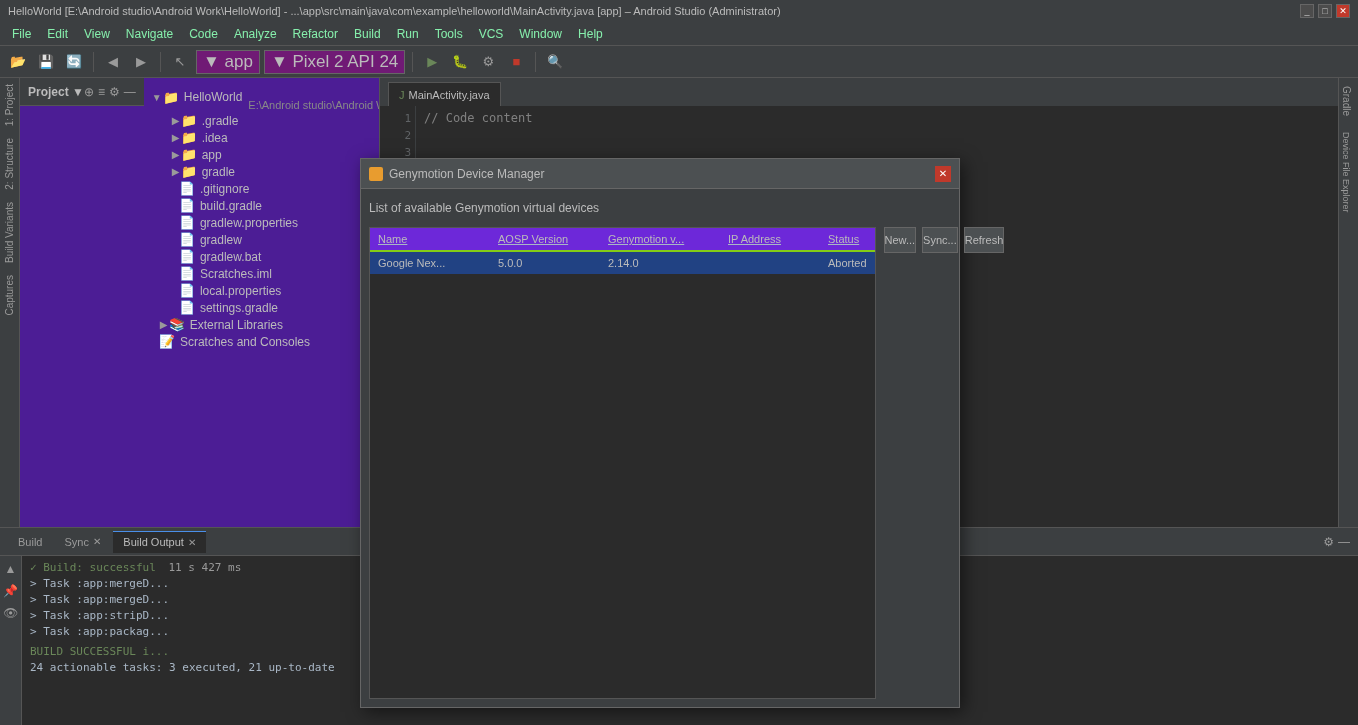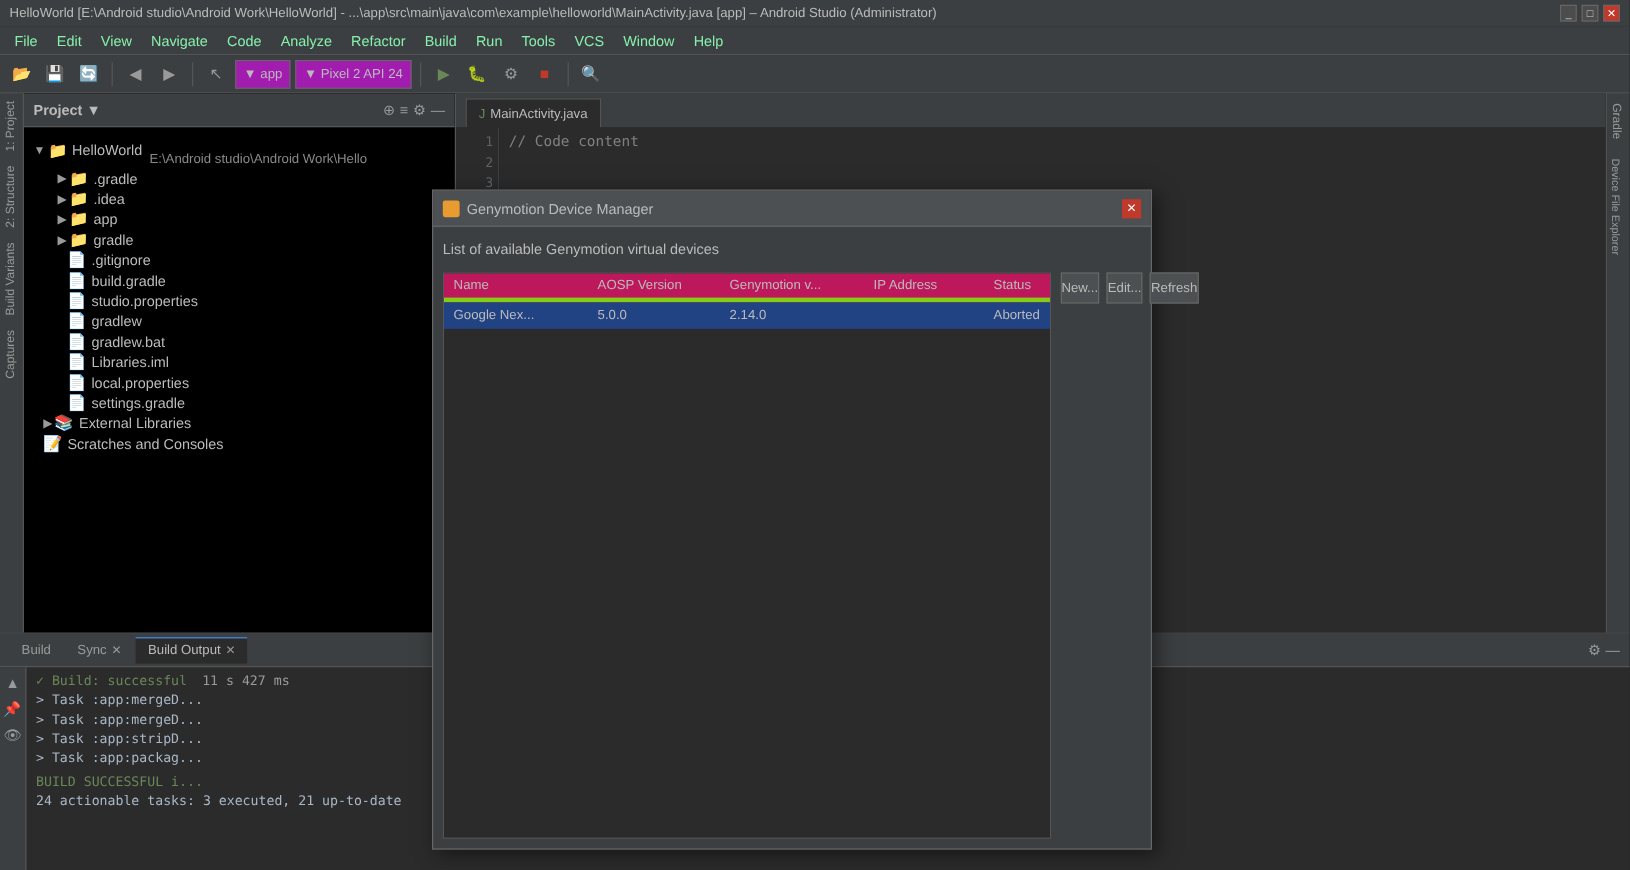--- a/index.html
+++ b/index.html
@@ -74,48 +74,48 @@
       align-items: center;
       justify-content: center;
       background: transparent;
       border: none;
       color: #9a9a9a;
       cursor: pointer;
       font-size: 13px;
     }
     .toolbar-separator { width: 1px; height: 20px; background: #555; margin: 0 3px; }
     .toolbar-dropdown {
-      background: #a21caf;
+      background: #701a75;
       border: 1px solid #666;
       color: #bbbbbb;
-      font-size: 11px;
+      font-size: 17px;
       padding: 2px 6px;
       height: 24px;
       display: flex;
       align-items: center;
       gap: 4px;
       cursor: pointer;
     }
     .side-tab-item {
       writing-mode: vertical-rl;
       transform: rotate(180deg);
       font-size: 10px;
       color: #9a9a9a;
       padding: 6px 2px;
       cursor: pointer;
       white-space: nowrap;
     }
 
     
     .sidebar {
       width: 360px;
-      background: #000000;
+      background: #4c1d95;
       border-right: 1px solid #555;
       display: flex;
-      flex-direction: column;
+      flex-direction: row;
       overflow: hidden;
     }
     .sidebar-header {
       background: #3c3f41;
       height: 28px;
       display: flex;
       align-items: center;
       justify-content: space-between;
       padding: 0 8px;
       border-bottom: 1px solid #555;
@@ -375,23 +375,24 @@
     }
     .device-table {
       flex: 1;
       border: 1px solid #555;
       background: #2b2b2b;
       display: flex;
       flex-direction: column;
     }
     .table-header {
       display: flex;
-      background: #be185d;
-      border-bottom: 4px solid #84cc16;
+      background: #6d28d9;
+      border-bottom: 2px solid #84cc16;
       height: 24px;
+      text-decoration: underline;
     }
     .table-col-header {
       color: #bbbbbb;
       font-size: 11px;
       padding: 4px 8px;
       display: flex;
       align-items: center;
     }
     .col-name { width: 120px; }
     .col-aosp { width: 110px; }
@@ -534,33 +535,33 @@
       <div class="tree-item" style="padding-left:36px;">
         <span class="tree-icon">📄</span>
         <span class="tree-label">.gitignore</span>
       </div>
       <div class="tree-item" style="padding-left:36px;">
         <span class="tree-icon">📄</span>
         <span class="tree-label">build.gradle</span>
       </div>
       <div class="tree-item" style="padding-left:36px;">
         <span class="tree-icon">📄</span>
-        <span class="tree-label">studio.properties</span>
+        <span class="tree-label">gradlew.properties</span>
       </div>
       <div class="tree-item" style="padding-left:36px;">
         <span class="tree-icon">📄</span>
         <span class="tree-label">gradlew</span>
       </div>
       <div class="tree-item" style="padding-left:36px;">
         <span class="tree-icon">📄</span>
         <span class="tree-label">gradlew.bat</span>
       </div>
       <div class="tree-item" style="padding-left:36px;">
         <span class="tree-icon">📄</span>
-        <span class="tree-label">Libraries.iml</span>
+        <span class="tree-label">Scratches.iml</span>
       </div>
       <div class="tree-item" style="padding-left:36px;">
         <span class="tree-icon">📄</span>
         <span class="tree-label">local.properties</span>
       </div>
       <div class="tree-item" style="padding-left:36px;">
         <span class="tree-icon">📄</span>
         <span class="tree-label">settings.gradle</span>
       </div>
       <div class="tree-item" style="padding-left:16px;">
@@ -634,21 +635,21 @@
             <div class="table-row-item selected">
               <div class="table-cell col-name">Google Nex...</div>
               <div class="table-cell col-aosp">5.0.0</div>
               <div class="table-cell col-geny">2.14.0</div>
               <div class="table-cell col-ip"></div>
               <div class="table-cell col-status">Aborted</div>
             </div>
           </div>
           <div class="dialog-buttons">
             <button class="dialog-btn">New...</button>
-            <button class="dialog-btn">Edit...</button>
+            <button class="dialog-btn">Sync...</button>
             <button class="dialog-btn">Refresh</button>
           </div>
         </div>
       </div>
     </div>
   </div>
 </div>
 
 <div class="bottom-panel">
   <div class="bottom-tabs">

